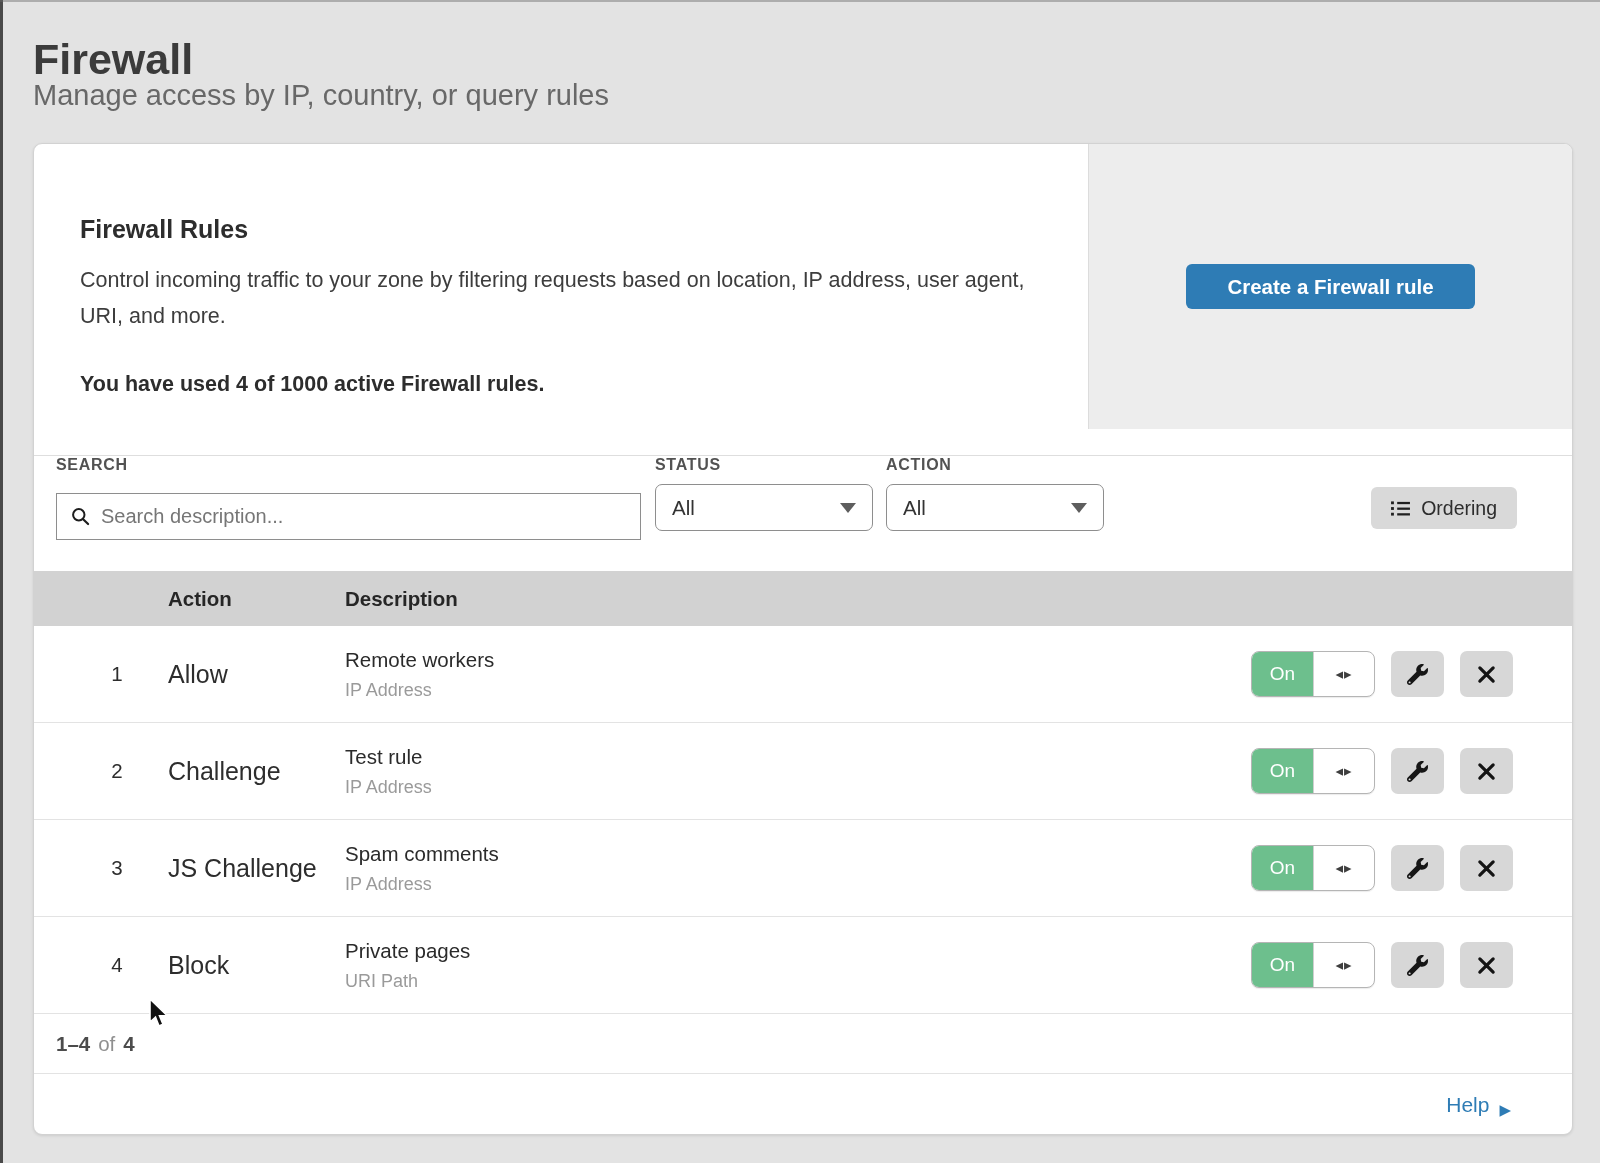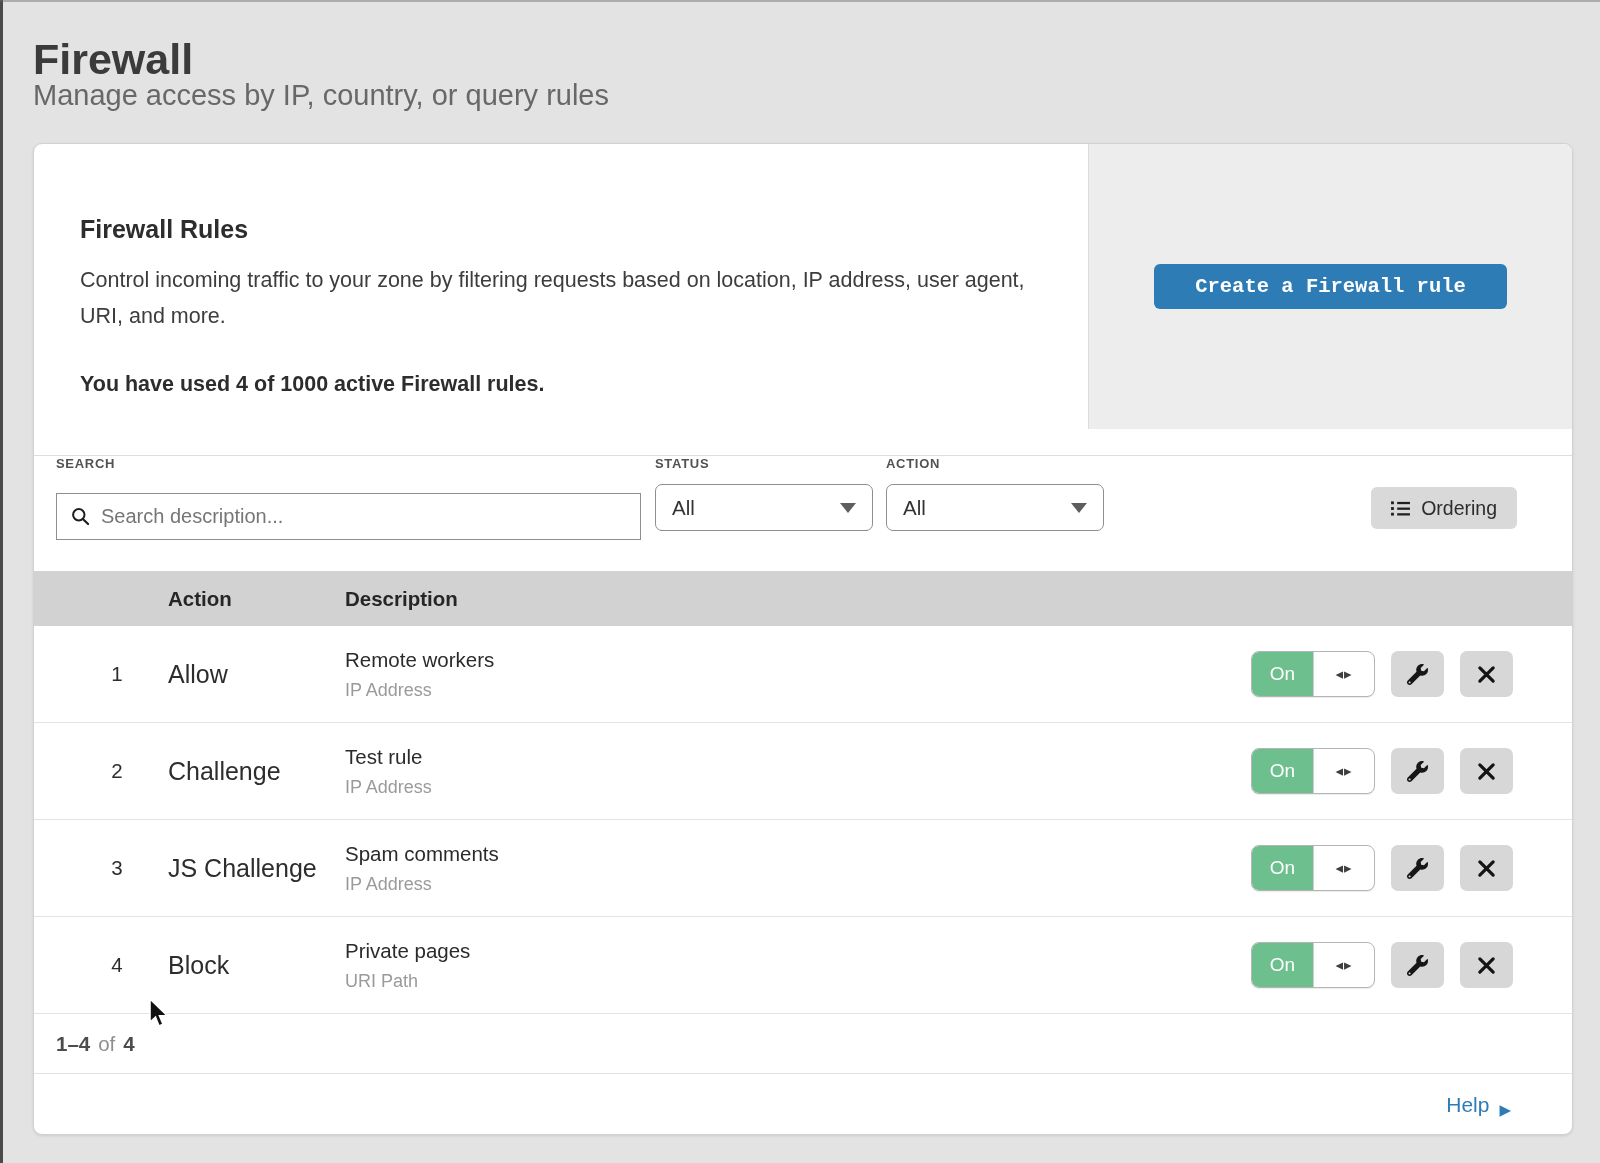--- a/index.html
+++ b/index.html
@@ -30,29 +30,29 @@
   
   .hero{position:absolute;top:0;left:0;right:0;height:312px;border-bottom:1px solid #dedede;border-radius:8px 8px 0 0;}
   .hero-panel{
     position:absolute;top:0;right:0;width:484px;height:285px;
     background:#ededed;border-left:1px solid #dcdcdc;border-radius:0 8px 0 0;
     display:flex;align-items:center;justify-content:center;
   }
   .create-btn{
     background:var(--accent);color:#fff;border:none;border-radius:6px;
     height:45px;padding:0 41px;font-size:20.5px;font-weight:600;
-    font-family:Liberation Mono, monospace;cursor:pointer;
+    font-family:Liberation Sans, sans-serif;cursor:pointer;
   }
   .hero-title{position:absolute;left:46px;top:50px;font-size:25px;font-weight:700;color:#2d2d2d;}
   .hero-desc{position:absolute;left:46px;top:96px;width:960px;font-size:21.5px;line-height:36px;color:#3d3d3d;}
   .hero-usage{position:absolute;left:46px;top:206px;font-size:21.5px;font-weight:700;color:#2d2d2d;}
 
   
   .filters{position:absolute;top:285px;left:0;right:0;height:142px;}
-  .filter-label{position:absolute;top:27px;font-size:13px;font-weight:700;color:#525252;letter-spacing:.7px;}
+  .filter-label{position:absolute;top:27px;font-size:16px;font-weight:700;color:#525252;letter-spacing:.7px;}
   .lbl-search{left:22px;}
   .lbl-status{left:621px;}
   .lbl-action{left:852px;}
   .search-box{
     position:absolute;left:22px;top:64px;width:585px;height:47px;
     border:1.5px solid #8e8e8e;border-radius:0;background:#fff;
     display:flex;align-items:center;padding:0 14px;gap:9px;
   }
   .search-box input{
     border:none;outline:none;flex:1;font-size:20px;color:#333;

